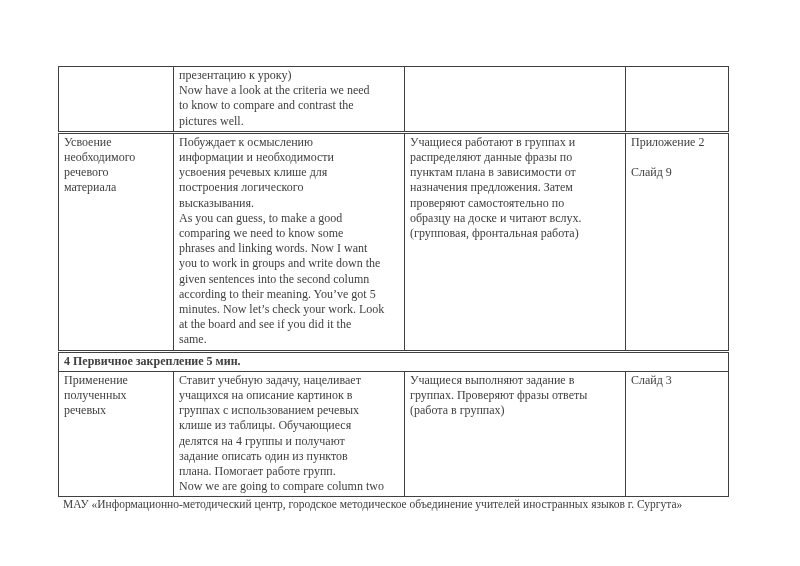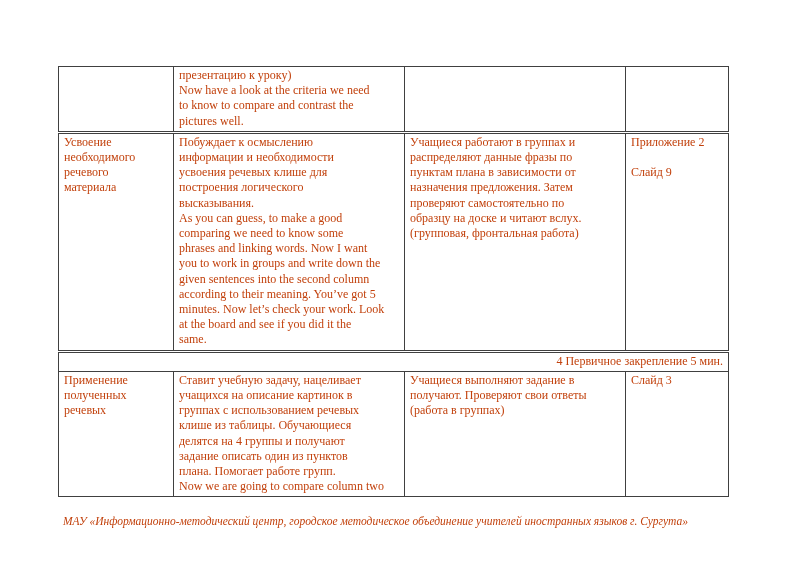--- a/index.html
+++ b/index.html
@@ -2,21 +2,21 @@
 <html><head>
 <meta charset="utf-8">
 <style>
   html, body { margin: 0; padding: 0; background: #ffffff; }
   .page {
     position: relative;
     width: 800px;
     height: 566px;
     background: #ffffff;
     font-family: "Liberation Serif", serif;
-    color: #c2410c;
+    color: #404040;
     overflow: hidden;
   }
   table.lesson-table {
     position: absolute;
     left: 58px;
     top: 66px;
     width: 670px;
     border-collapse: collapse;
     table-layout: fixed;
   }
@@ -31,34 +31,33 @@
   .txt { white-space: pre-line; }
   .ital { }
   tr.r-cont  { height: 62px; }
   tr.r-main  { height: 215px; padding-left: 38px; }
   tr.r-sect  { height: 16px; }
   tr.r-apply { height: 122px; }
   
   tr.r-main td  { border-top: 3px double #404040; }
   tr.r-sect td  { border-top: 3px double #404040; }
   td.section-cell {
-    font-weight: normal;
-    text-align: right;
+    font-weight: bold;
+    text-align: left;
     padding: 0 0 1px 0;
     line-height: 14px;
     vertical-align: middle;
   }
   .footer-note {
     position: absolute;
     left: 63px;
-    top: 514px;
+    top: 497px;
     font-size: 11.5px;
     line-height: 14px;
     white-space: nowrap;
-    font-style: italic;
   }
 </style>
 </head>
 <body>
 
 <div class="page">
 
   <table class="lesson-table">
     <colgroup>
       <col style="width:115px">
@@ -140,21 +139,21 @@
 учащихся на описание картинок в
 группах с использованием речевых
 клише из таблицы. Обучающиеся
 делятся на 4 группы и получают
 задание описать один из пунктов
 плана. Помогает работе групп.</div>
         <div class="txt ital">Now we are going to compare column two</div>
       </td>
       <td>
         <div class="txt">Учащиеся выполняют задание в
-получают. Проверяют свои ответы
+группах. Проверяют фразы ответы
 (работа в группах)</div>
       </td>
       <td>
         <div class="txt">Слайд 3</div>
       </td>
     </tr>
   </tbody>
     </table>
 
   <div class="footer-note">МАУ «Информационно-методический центр, городское методическое объединение учителей иностранных языков г. Сургута»</div>

